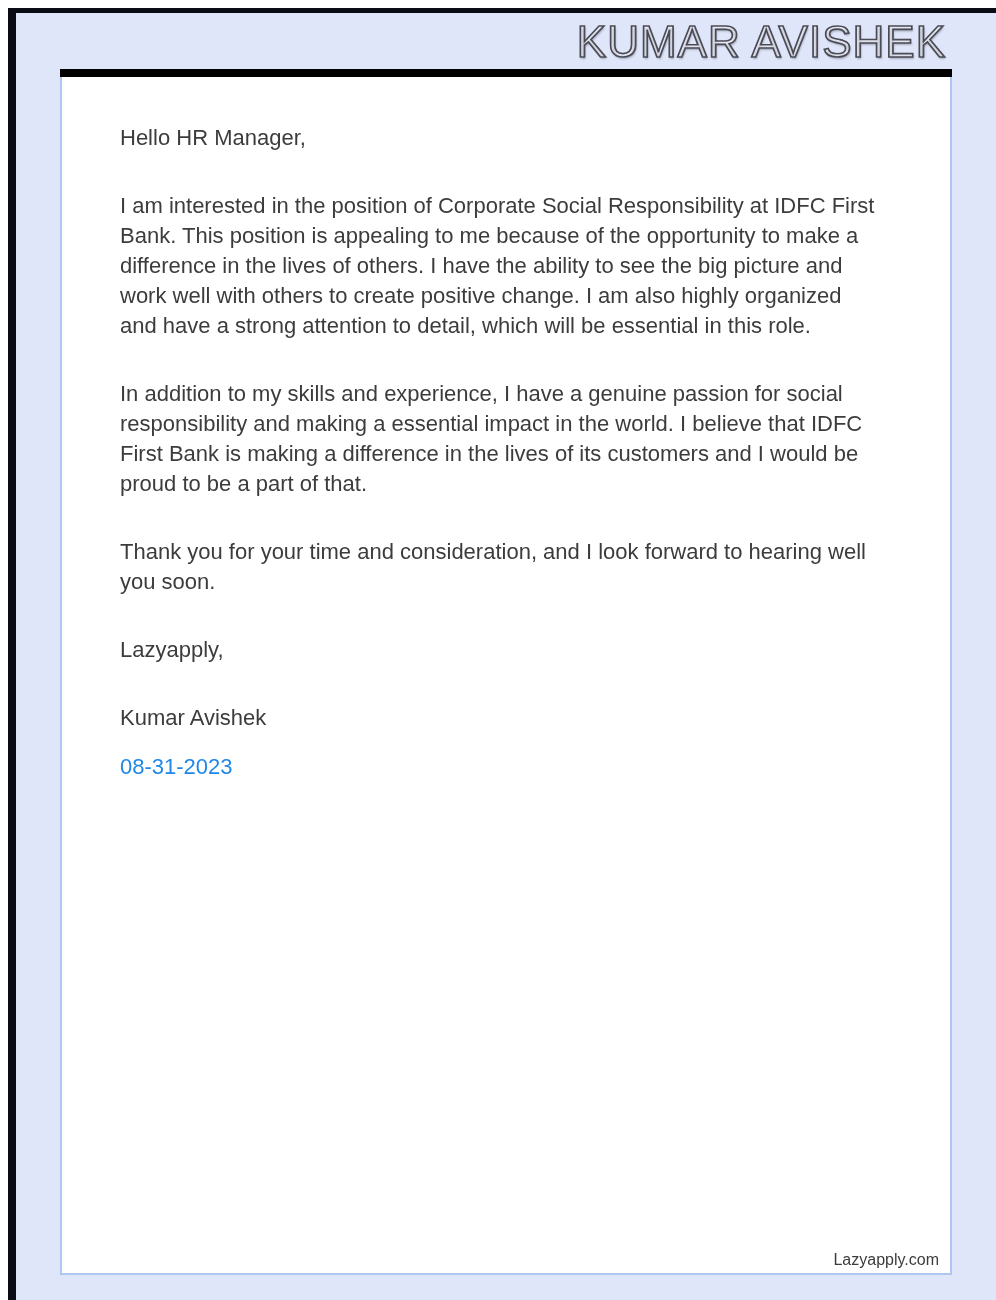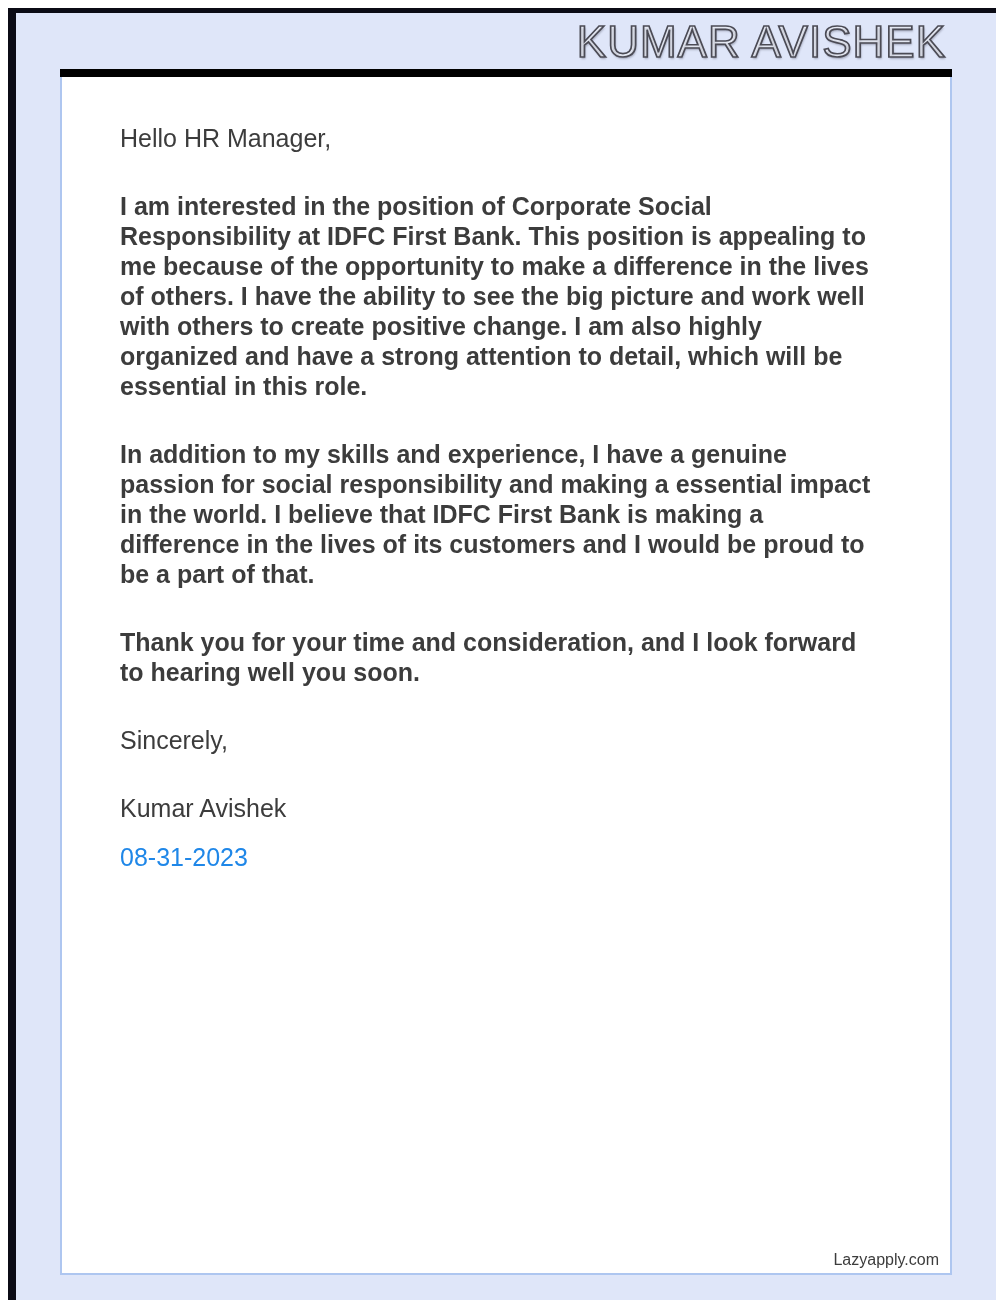--- a/index.html
+++ b/index.html
@@ -44,27 +44,27 @@
   .doc {
     margin: 0 40px;
     height: 1198px;
     background: #ffffff;
     border: 2px solid #aec6f0;
     border-top: none;
     position: relative;
     padding: 38px 66px 0 50px;
   }
   .letter {
-    font-size: 25px;
+    font-size: 22px;
     line-height: 30px;
     color: #3c3c3c;
     max-width: 786px;
   }
   .letter .greeting { margin-bottom: 30px; }
-  .letter p { margin-bottom: 30px; font-weight: bold; }
+  .letter p { margin-bottom: 30px; }
   .letter .closing { margin-bottom: 30px; }
   .letter .signature { margin-bottom: 11px; }
   .letter .date {
     color: #1f87e8;
     text-decoration: none;
     cursor: pointer;
     display: inline-block;
   }
   .watermark {
     position: absolute;
@@ -90,21 +90,21 @@
     <div class="letter">
 
       <div class="greeting">Hello HR Manager,</div>
 
       <p>I am interested in the position of Corporate Social Responsibility at IDFC First Bank. This position is appealing to me because of the opportunity to make a difference in the lives of others. I have the ability to see the big picture and work well with others to create positive change. I am also highly organized and have a strong attention to detail, which will be essential in this role.</p>
 
       <p>In addition to my skills and experience, I have a genuine passion for social responsibility and making a essential impact in the world. I believe that IDFC First Bank is making a difference in the lives of its customers and I would be proud to be a part of that.</p>
 
       <p>Thank you for your time and consideration, and I look forward to hearing well you soon.</p>
 
-      <div class="closing">Sincerely,</div>
+      <div class="closing">Lazyapply,</div>
 
       <div class="signature">Kumar Avishek</div>
 
       <a class="date">08-31-2023</a>
     </div>
 
     <div class="watermark">Lazyapply.com</div>
   </div>
 
 </div>

